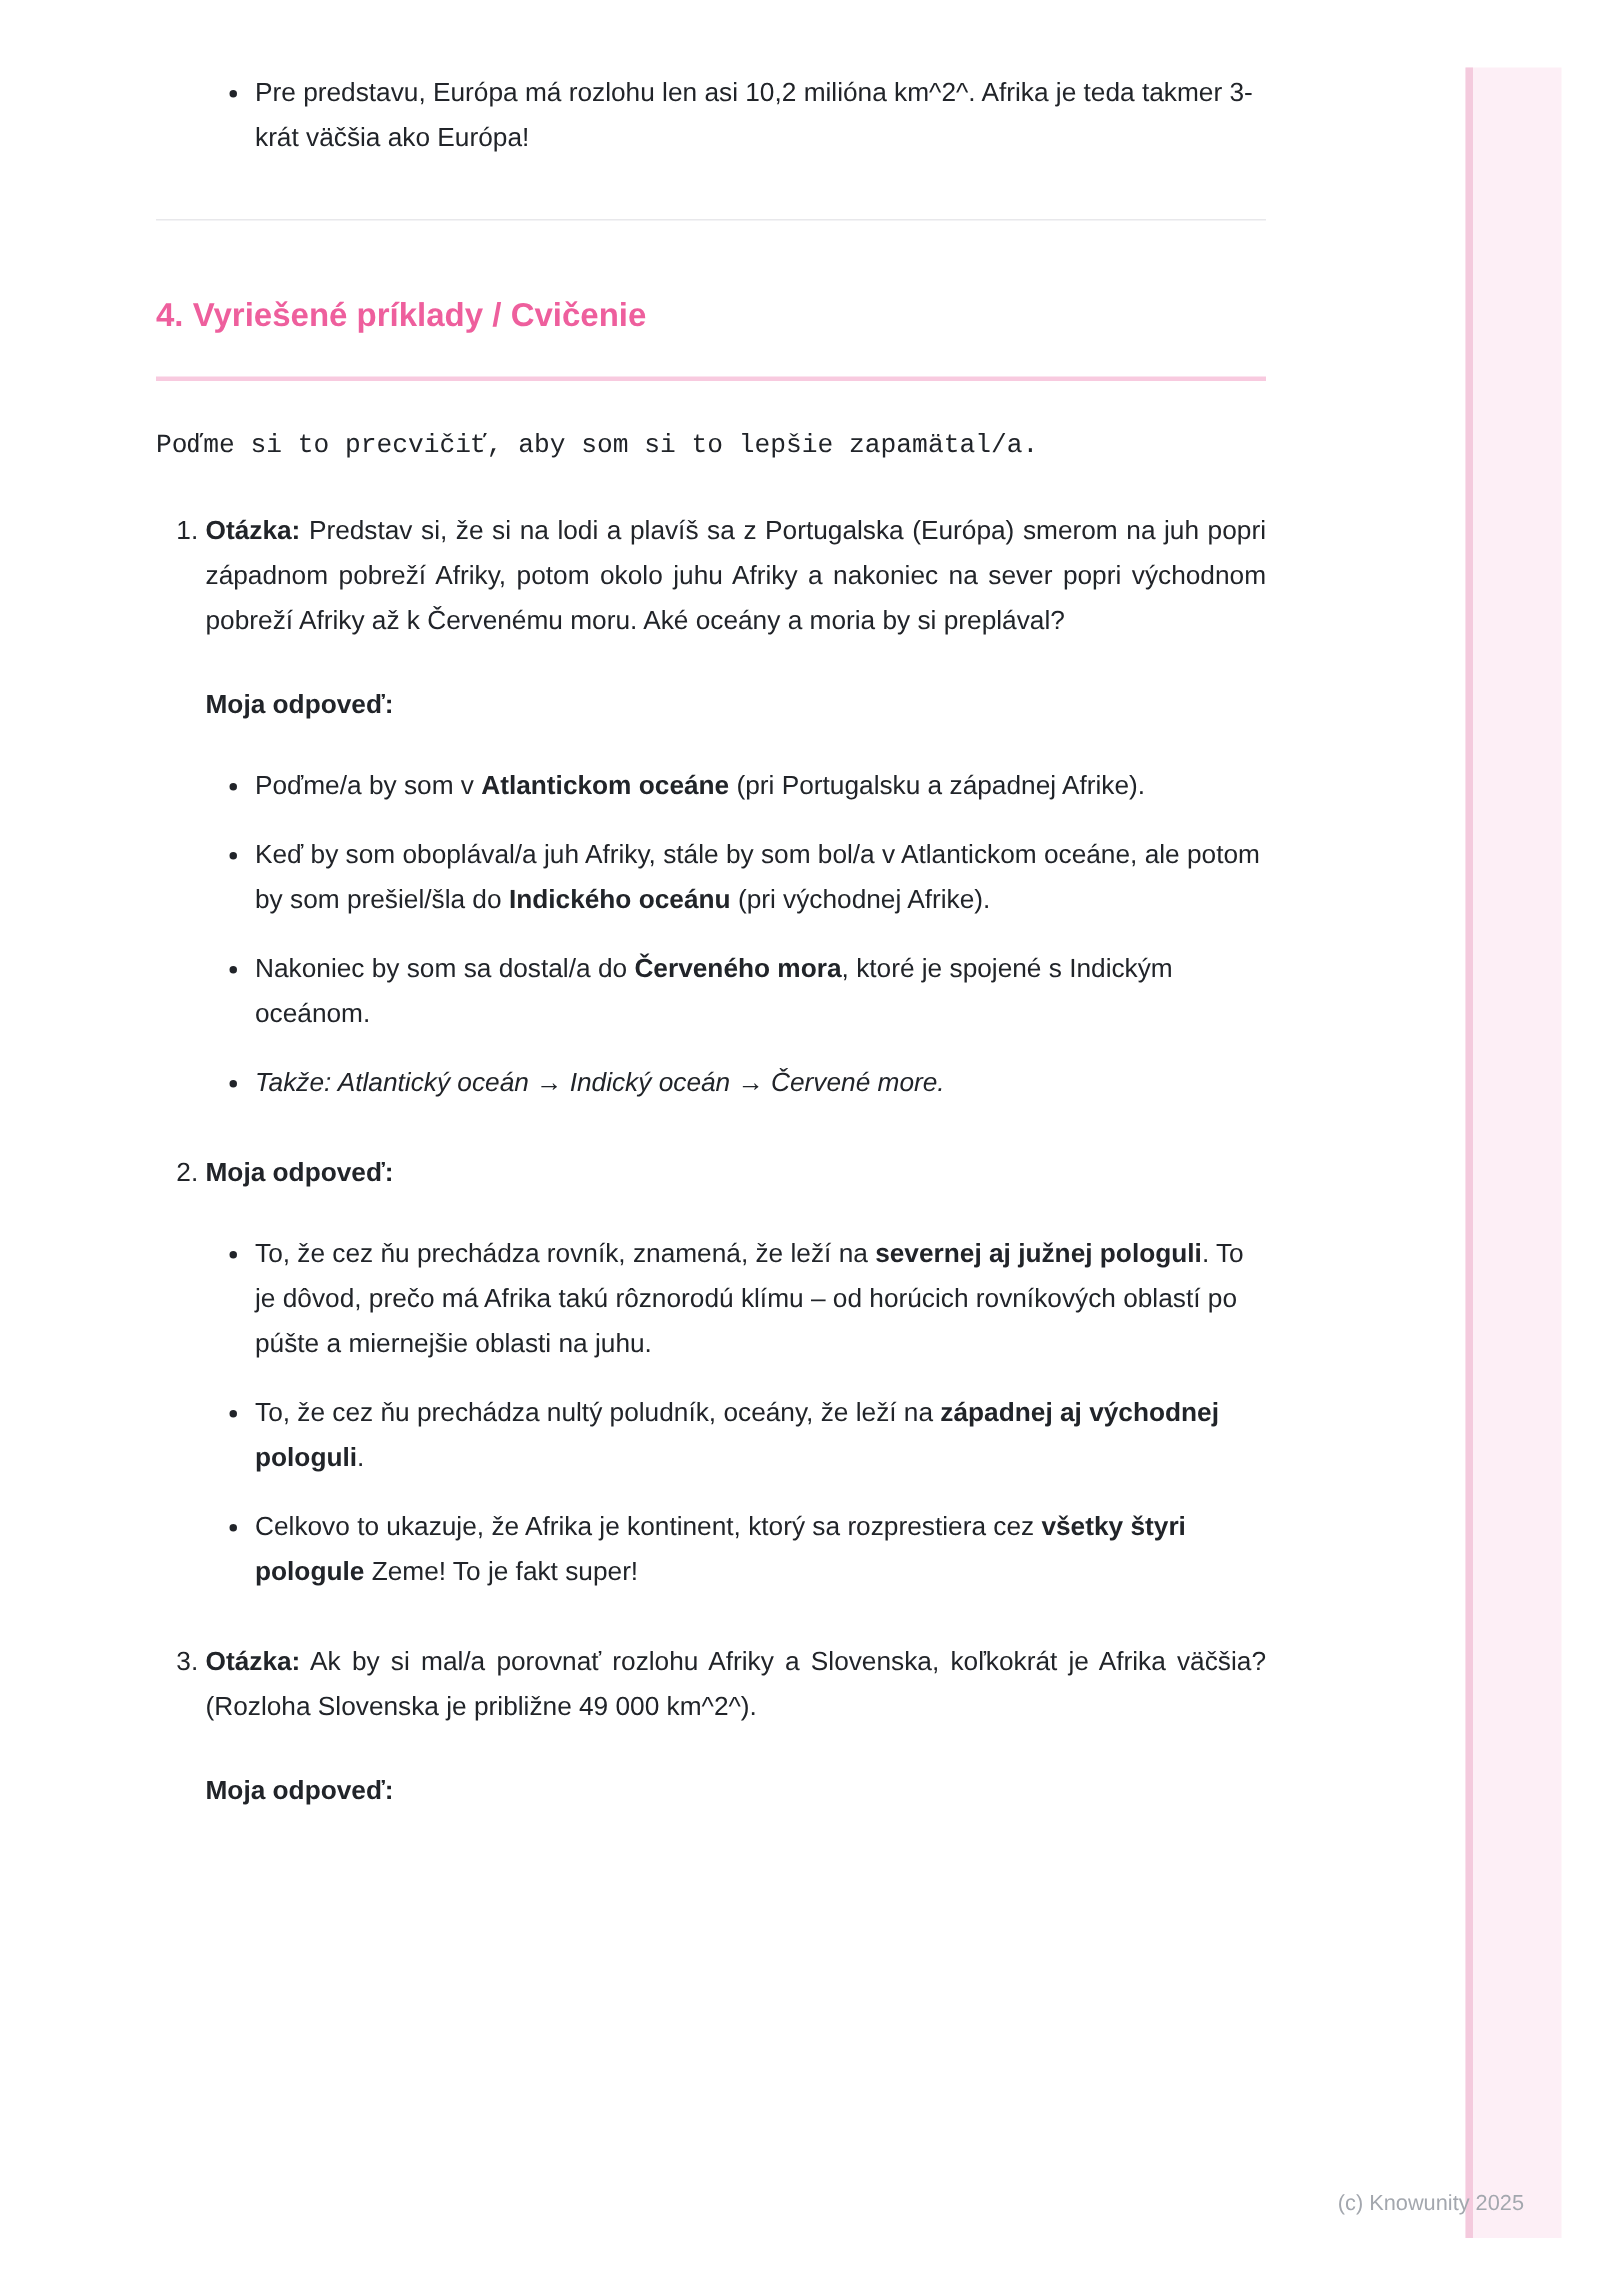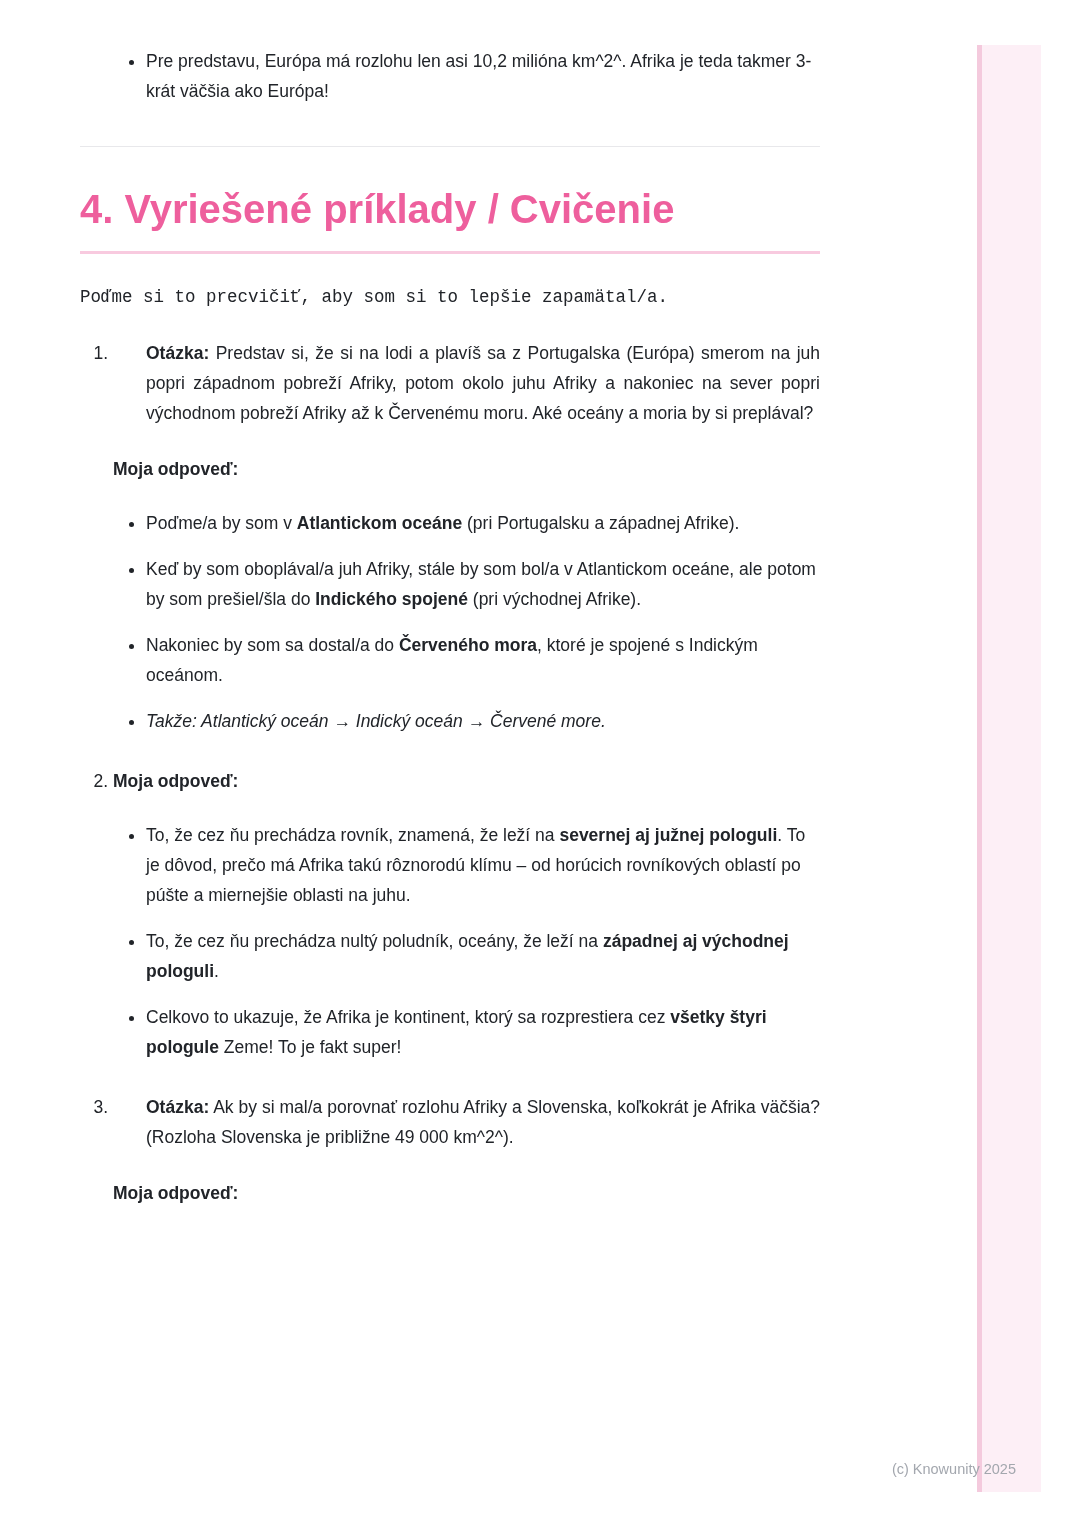--- a/index.html
+++ b/index.html
@@ -12,32 +12,32 @@
     --strip-line:#f4cadd;
   }
   *{margin:0;padding:0;box-sizing:border-box;}
   html,body{background:#ffffff;}
   body{
     width:1080px;height:1528px;position:relative;overflow:hidden;
     font-family:"Liberation Sans","DejaVu Sans",sans-serif;
     color:var(--text);
     font-size:17.5px;line-height:30px;
   }
-  .content{position:absolute;left:80px;top:0;width:740px;padding-top:46px;}
+  .content{position:absolute;left:104px;top:0;width:740px;padding-top:46px;}
   ul,ol{list-style-position:outside;}
   .intro-list{list-style:disc;padding-left:66px;}
   .divider{border:none;border-top:1px solid var(--divider);margin-top:40px;}
   .section-title{
-    margin-top:42px;font-size:40px;line-height:41px;font-weight:700;
+    margin-top:42px;font-size:22px;line-height:41px;font-weight:700;
     color:var(--accent);padding-bottom:21px;border-bottom:3px solid var(--accent-light);
   }
   .section-intro{margin-top:28px;font-family:Liberation Mono, monospace;}
   .questions{margin-top:26px;padding-left:33px;list-style:decimal;}
   .question-item{margin-bottom:30px;}
-  .question-text{text-align:justify;margin-left:33px;}
+  .question-text{text-align:justify;}
   .answer-label{font-weight:700;margin-top:26px;}
   .answer-list{list-style:disc;padding-left:33px;margin-top:24px;}
   .answer-list li{margin-bottom:16px;}
   .answer-list li:last-child{margin-bottom:0;}
   .italic{font-style:italic;}
   .b{font-weight:700;}
   .footer-credit{
     position:absolute;top:1459px;right:64px;font-size:14.5px;line-height:20px;
     color:var(--muted);z-index:2;text-align:center;
   }
@@ -61,21 +61,21 @@
     <h2 class="section-title">4. Vyriešené príklady / Cvičenie</h2>
 
     <p class="section-intro">Poďme si to precvičiť, aby som si to lepšie zapamätal/a.</p>
 
     <ol class="questions">
   <li class="question-item">
     <p class="question-text"><span class="b">Otázka:</span><span> Predstav si, že si na lodi a plavíš sa z Portugalska (Európa) smerom na juh popri západnom pobreží Afriky, potom okolo juhu Afriky a nakoniec na sever popri východnom pobreží Afriky až k Červenému moru. Aké oceány a moria by si preplával?</span></p>
     <p class="answer-label">Moja odpoveď:</p>
     <ul class="answer-list">
             <li><span>Poďme/a by som v </span><span class="b">Atlantickom oceáne</span><span> (pri Portugalsku a západnej Afrike).</span></li>
-            <li><span>Keď by som oboplával/a juh Afriky, stále by som bol/a v Atlantickom oceáne, ale potom by som prešiel/šla do </span><span class="b">Indického spojené</span><span> (pri východnej Afrike).</span></li>
+            <li><span>Keď by som oboplával/a juh Afriky, stále by som bol/a v Atlantickom oceáne, ale potom by som prešiel/šla do </span><span class="b">Indického oceánu</span><span> (pri východnej Afrike).</span></li>
             <li><span>Nakoniec by som sa dostal/a do </span><span class="b">Červeného mora</span><span>, ktoré je spojené s Indickým oceánom.</span></li>
             <li class="italic"><span>Takže: Atlantický oceán → Indický oceán → Červené more.</span></li>
           </ul>
   </li>
 
   <li class="question-item">
     <p class="answer-label">Moja odpoveď:</p>
     <ul class="answer-list">
             <li><span>To, že cez ňu prechádza rovník, znamená, že leží na </span><span class="b">severnej aj južnej pologuli</span><span>. To je dôvod, prečo má Afrika takú rôznorodú klímu – od horúcich rovníkových oblastí po púšte a miernejšie oblasti na juhu.</span></li>
             <li><span>To, že cez ňu prechádza nultý poludník, oceány, že leží na </span><span class="b">západnej aj východnej pologuli</span><span>.</span></li>

